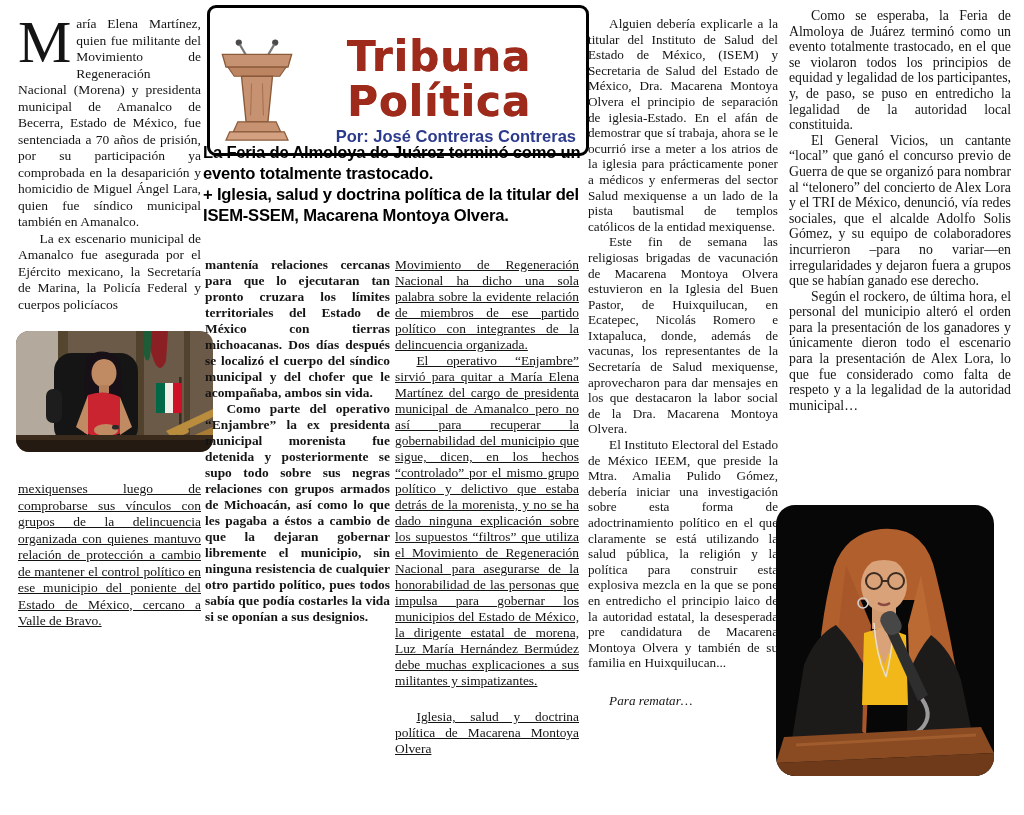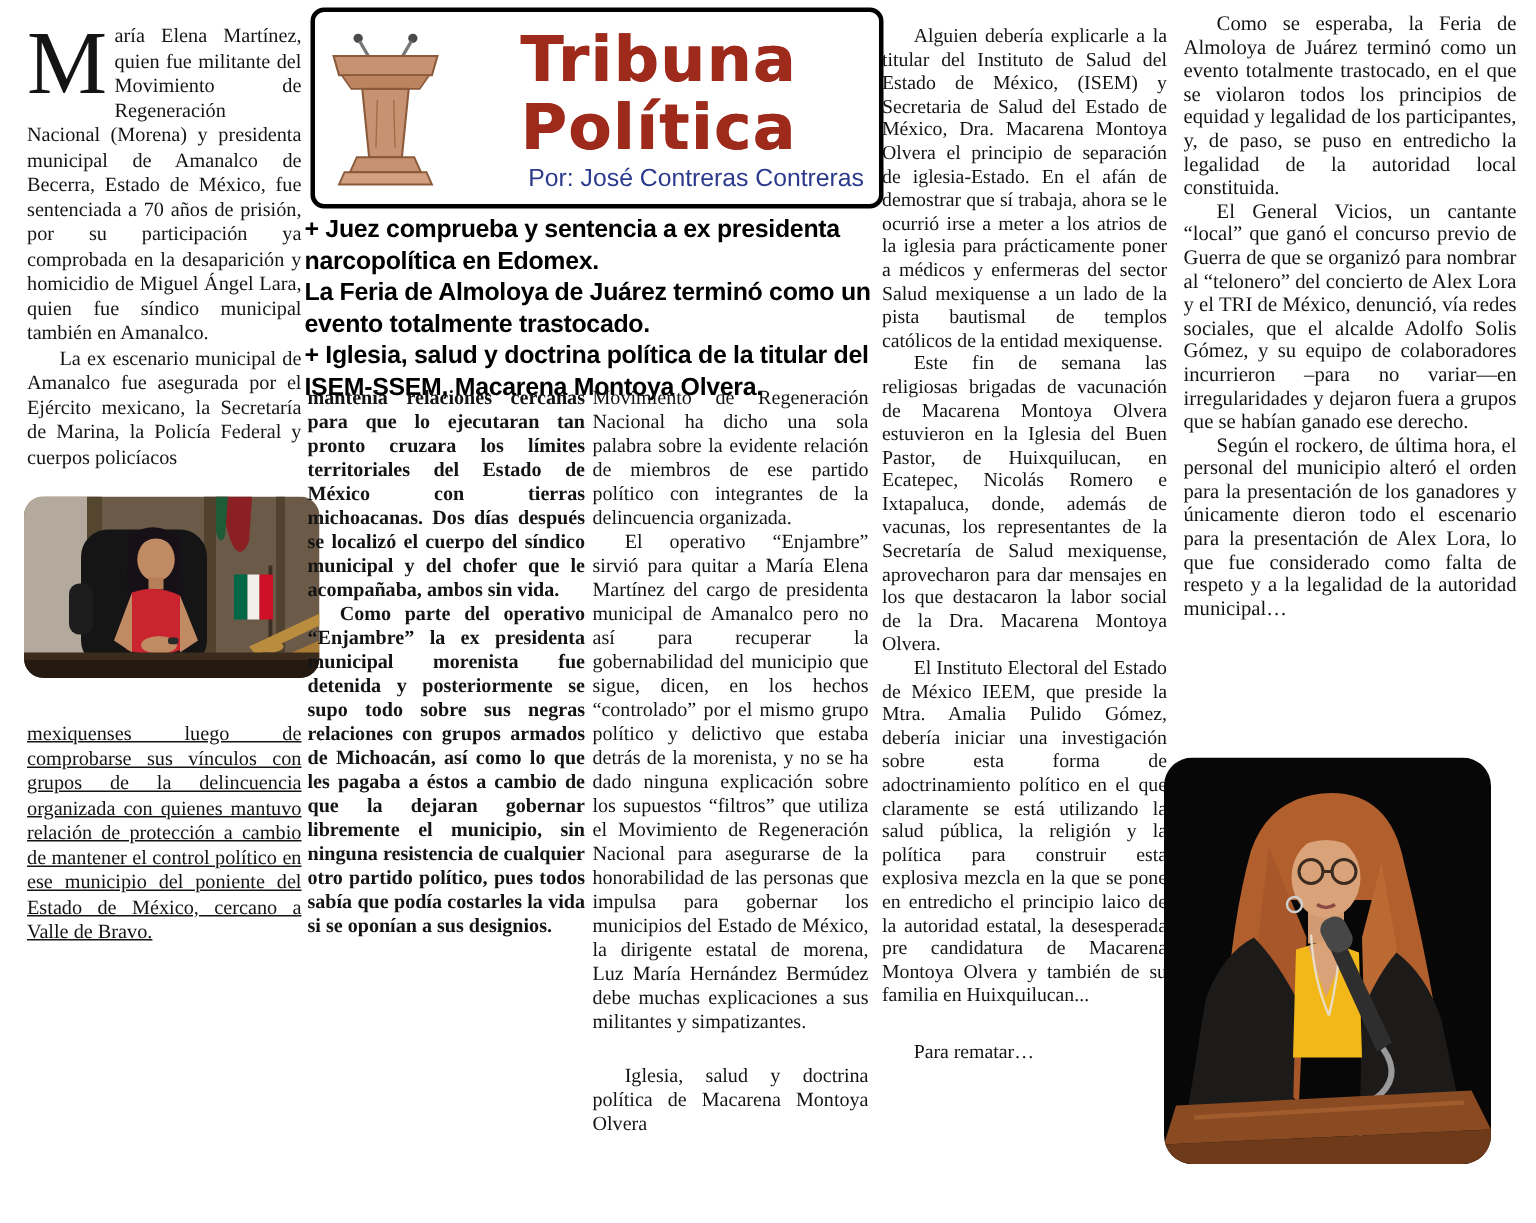--- a/index.html
+++ b/index.html
@@ -8,43 +8,43 @@
     background:#ffffff; color:#141414;
     font-family:"Liberation Serif", serif;
   }
   .abs { position:absolute; }
   .col { position:absolute; text-align:justify; }
   .col p { margin:0; }
   .col p.indent { text-indent:1.6em; }
   #col1a { left:18px; top:16px; width:183px; font-size:13.5px; line-height:16.5px; }
   #col1b { left:18px; top:481px; width:183px; font-size:13.5px; line-height:16.5px;text-decoration:underline; }
   #col2  { left:205px; top:257px; width:185px; font-size:13.4px; line-height:16px;font-weight:bold; }
-  #col3  { left:395px; top:257px; width:184px; font-size:13.4px; line-height:16px; }
+  #col3  { left:395px; top:257px; width:184px; font-size:13.4px; line-height:16px;text-decoration:underline; }
   #col4  { left:588px; top:16px; width:190px; font-size:13.2px; line-height:15.6px; }
   #col5  { left:789px; top:8px;  width:222px; font-size:13.8px; line-height:15.6px; }
   .dropcap {
     float:left; font-size:60px; line-height:47px;
     padding:3px 5px 0 0; font-family:"Liberation Serif", serif;
   }
   .subhead { margin-top:20px !important; text-indent:1.6em; }
-  .kicker  { margin-top:22px !important; text-indent:1.6em; }
+  .kicker  { margin-top:22px !important; text-indent:1.6em;font-style:italic; }
 
   #masthead {
     left:207px; top:5px; width:364px; height:124px;
     border:3px solid #000; border-radius:9px; background:#fff;
-    display:flex; align-items:center; padding:2px 6px 2px 6px; box-sizing:content-box;
+    display:flex; align-items:center; padding:19px 6px 2px 6px; box-sizing:content-box;
   }
   .mast-text { flex:1; display:flex; flex-direction:column; align-items:center; }
   .title-line {
     font-family:"DejaVu Sans", sans-serif; font-weight:bold;
     color:#9e2a1c; font-size:42px; line-height:45px; letter-spacing:1px;
     text-shadow:0.5px 0 0 #9e2a1c;
   }
   .byline {
-    font-family:"Liberation Sans", sans-serif; font-weight:normal;
+    font-family:"Liberation Sans", sans-serif; font-weight:bold;
     color:#2b3a8c; font-size:16.5px; line-height:18px;
     align-self:flex-end; margin-top:3px; padding-right:4px;
   }
   #headlines {
     left:203px; top:142px; width:386px;
     font-family:"Liberation Sans", sans-serif; font-weight:bold;
     font-size:16.6px; line-height:21px; color:#000; letter-spacing:-0.2px;
   }
   #headlines p { margin:0; }
   .photo { position:absolute; }
@@ -71,21 +71,20 @@
     <polygon points="15,108 75,108 79,117 11,117" fill="#d3a181" stroke="#8a5a3a" stroke-width="1.4"></polygon>
   </svg>
   <div class="mast-text">
     <div class="title-line">Tribuna</div>
     <div class="title-line">Política</div>
     <div class="byline">Por: José Contreras Contreras</div>
   </div>
 </div>
 
 <div id="headlines" class="abs">
-  <p>+ Juez comprueba y sentencia a ex presidenta narcopolítica en Edomex.</p>
   <p>La Feria de Almoloya de Juárez terminó como un evento totalmente trastocado.</p>
   <p>+ Iglesia, salud y doctrina política de la titular del ISEM-SSEM, Macarena Montoya Olvera.</p>
 </div>
 
 <div id="col1a" class="col">
   <p><span class="dropcap">M</span><span>aría Elena Martínez, quien fue militante del Movimiento de Regeneración Nacional (Morena) y presidenta municipal de Amanalco de Becerra, Estado de México, fue sentenciada a 70 años de prisión, por su participación ya comprobada en la desaparición y homicidio de Miguel Ángel Lara, quien fue síndico municipal también en Amanalco.</span></p>
   <p class="indent">La ex escenario municipal de Amanalco fue asegurada por el Ejército mexicano, la Secretaría de Marina, la Policía Federal y cuerpos policíacos</p>
 </div>
 
 <div id="photo1" class="photo" style="left:16px; top:331px;">

